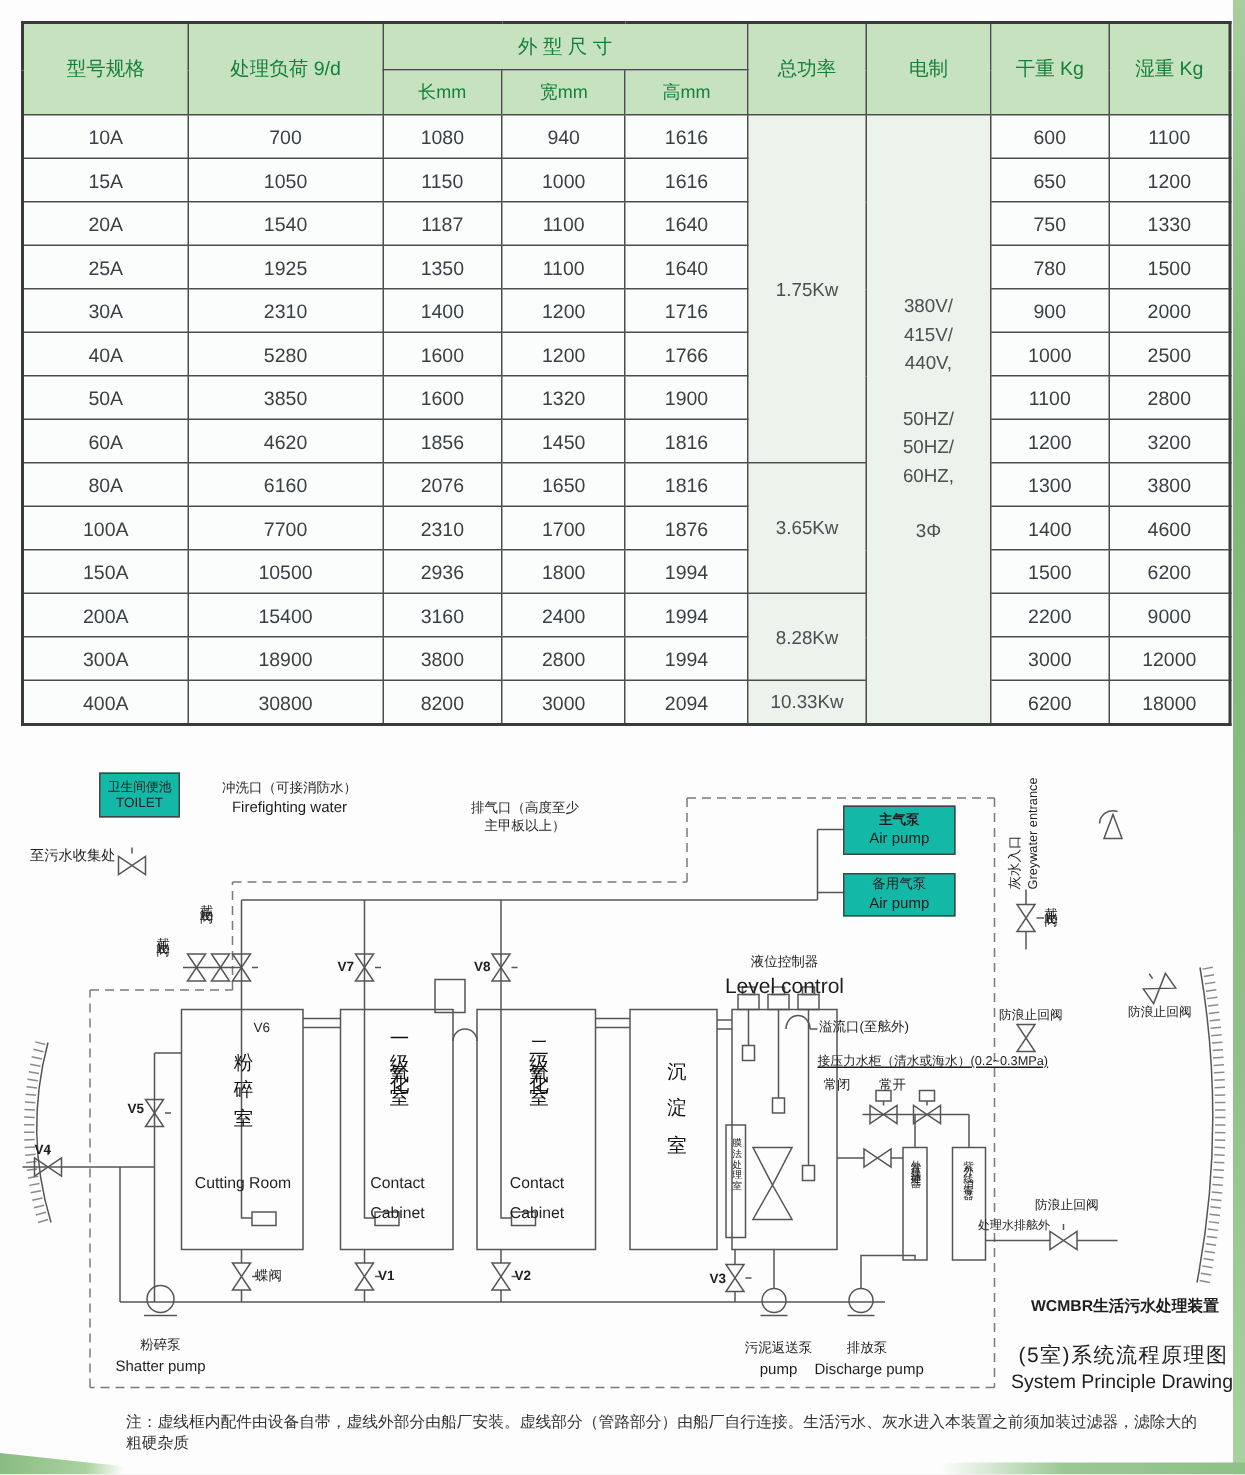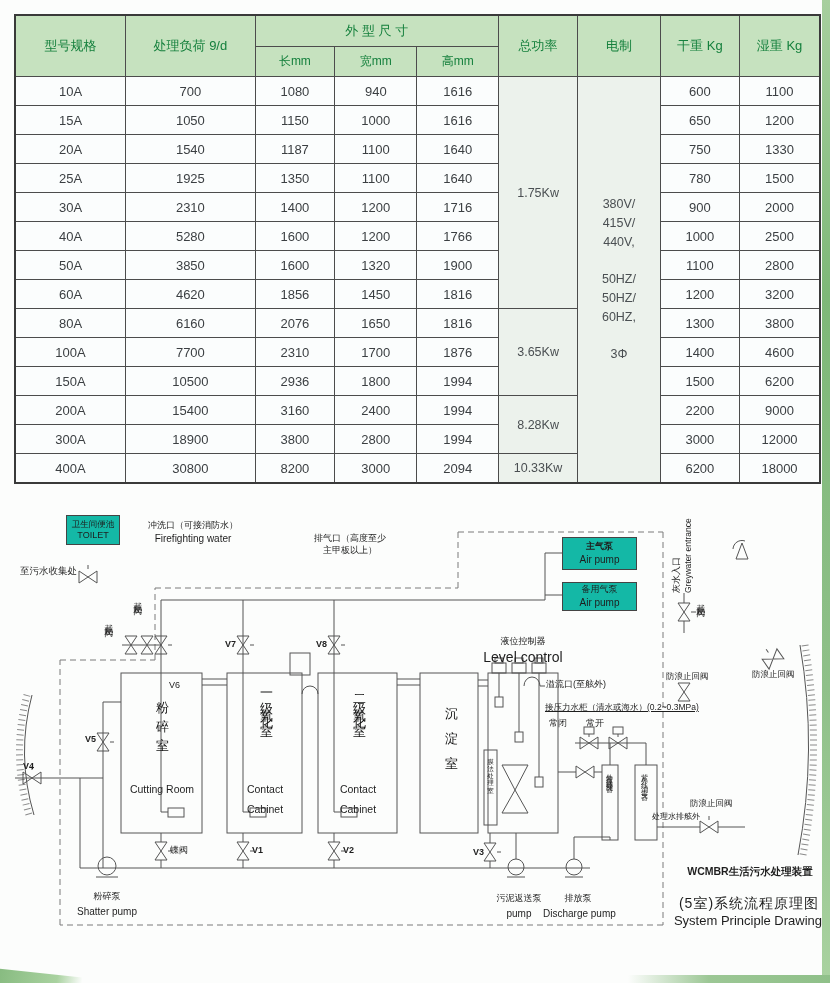--- a/index.html
+++ b/index.html
@@ -439,13 +439,14 @@
     <div class="lbl c" style="left:543px;top:397px;width:70px;line-height:1.5;">
       <div>排放泵</div>
       <div class="en">Discharge pump</div>
     </div>
 
     <div class="lbl c title1" style="left:683px;top:370px;width:134px;">WCMBR生活污水处理装置</div>
     <div class="lbl c title2" style="left:676px;top:399px;width:146px;">(5室)系统流程原理图</div>
     <div class="lbl c title3" style="left:670px;top:418px;width:156px;">System Principle Drawing</div>
   </div>
 
+  <div id="note">注：虚线框内配件由设备自带，虚线外部分由船厂安装。虚线部分（管路部分）由船厂自行连接。生活污水、灰水进入本装置之前须加装过滤器，滤除大的粗硬杂质</div>
 </div>
 
 </body></html>

